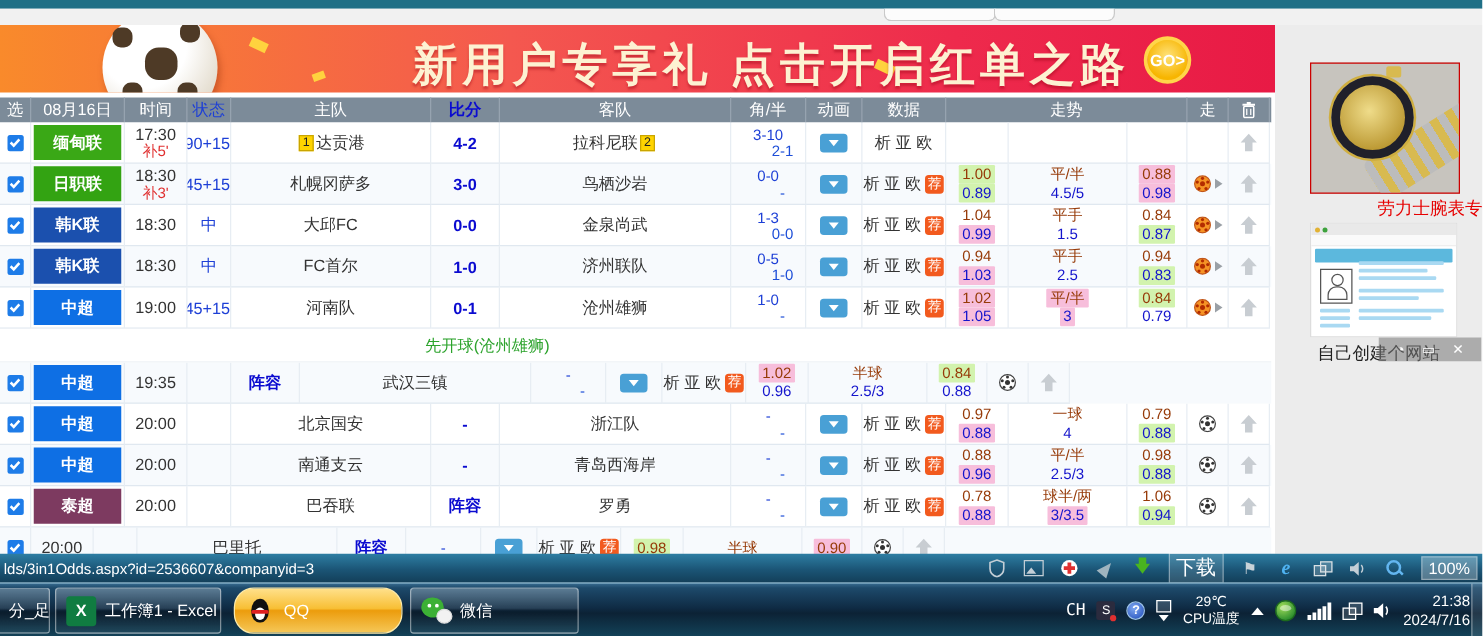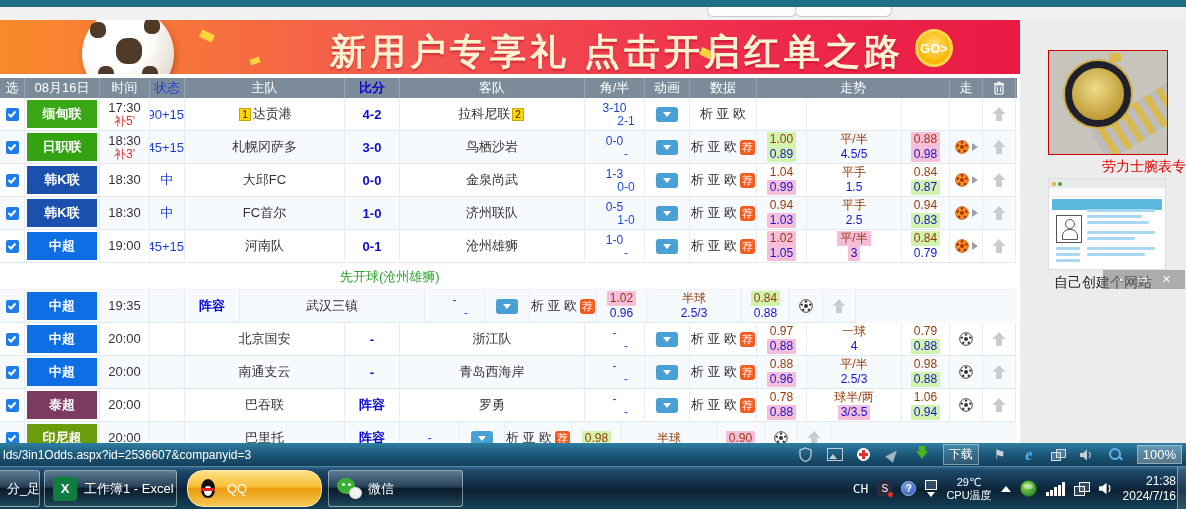--- a/index.html
+++ b/index.html
@@ -87,21 +87,21 @@
   #status-icons{position:absolute;right:4px;top:0;height:23px;display:flex;align-items:center;gap:13px;}
   .sic{width:16px;height:16px;display:flex;align-items:center;justify-content:center;cursor:pointer;}
   .picbox{width:14px;height:11px;border:1px solid #c3ced6;position:relative;}
   .picbox:after{content:"";position:absolute;left:1px;bottom:1px;border-left:4px solid transparent;border-right:4px solid transparent;border-bottom:5px solid #c3ced6;}
   .redball{width:13px;height:13px;border-radius:50%;background:#fff;position:relative;}
   .redball:before{content:"";position:absolute;left:5px;top:2px;width:3px;height:9px;background:#e03030;}
   .redball:after{content:"";position:absolute;left:2px;top:5px;width:9px;height:3px;background:#e03030;}
   .rocket{width:0;height:0;border-left:5px solid transparent;border-right:5px solid transparent;border-bottom:12px solid #9fb4bf;transform:rotate(40deg);}
   .garrow{width:0;height:0;border-left:6px solid transparent;border-right:6px solid transparent;border-top:8px solid #49b41f;position:relative;}
   .garrow:before{content:"";position:absolute;left:-3px;top:-13px;width:6px;height:6px;background:#49b41f;}
-  .dlbox{border:1px solid rgba(255,255,255,.4);background:rgba(255,255,255,.12);padding:1px 5px;font-size:12px;cursor:pointer;}
+  .dlbox{border:1px solid rgba(255,255,255,.4);background:rgba(255,255,255,.12);padding:1px 5px;font-size:16px;cursor:pointer;}
   .flagg{color:#c8d2d8;font-size:13px;}
   .iee{color:#4fb3f2;font-size:16px;font-weight:bold;font-style:italic;font-family:"Liberation Serif",serif;}
   .winsq{position:relative;width:14px;height:12px;}
   .winsq i{position:absolute;border:1px solid #d7dfe4;background:rgba(255,255,255,.2);width:8px;height:7px;display:block;}
   .winsq i:first-child{left:0;top:3px;}
   .winsq i:last-child{left:5px;top:0;}
   .magn{position:relative;width:15px;height:15px;}
   .magn:before{content:"";position:absolute;left:1px;top:1px;width:8px;height:8px;border:2px solid #63b6f0;border-radius:50%;}
   .magn:after{content:"";position:absolute;left:10px;top:10px;width:5px;height:2px;background:#63b6f0;transform:rotate(45deg);}
   .zoombox{background:rgba(255,255,255,.28);border:1px solid rgba(255,255,255,.35);padding:1px 5px;font-size:13px;color:#fff;cursor:pointer;}
@@ -779,23 +779,20 @@
     </div>
   </div>
       <div class="tr alt">
     <div class="td c-cb">
       <span class="cb">
             <svg width="10" height="10" viewBox="0 0 10 10">
               <polyline points="1.5,5 4,7.5 8.5,2.5" fill="none" stroke="#fff" stroke-width="2"></polyline>
             </svg>
           </span>
     </div>
-    <div class="td c-lg">
-          <span class="lgx" style="background: rgb(107, 156, 12);">印尼超</span>
-        </div>
     <div class="td c-tm">
           <div class="tline">20:00</div>
         </div>
     <div class="td c-st"></div>
     <div class="td c-hm">
           <span>巴里托</span>
         </div>
     <div class="td c-sc">阵容</div>
     <div class="td c-cn">
           <div class="cnt">-</div>

